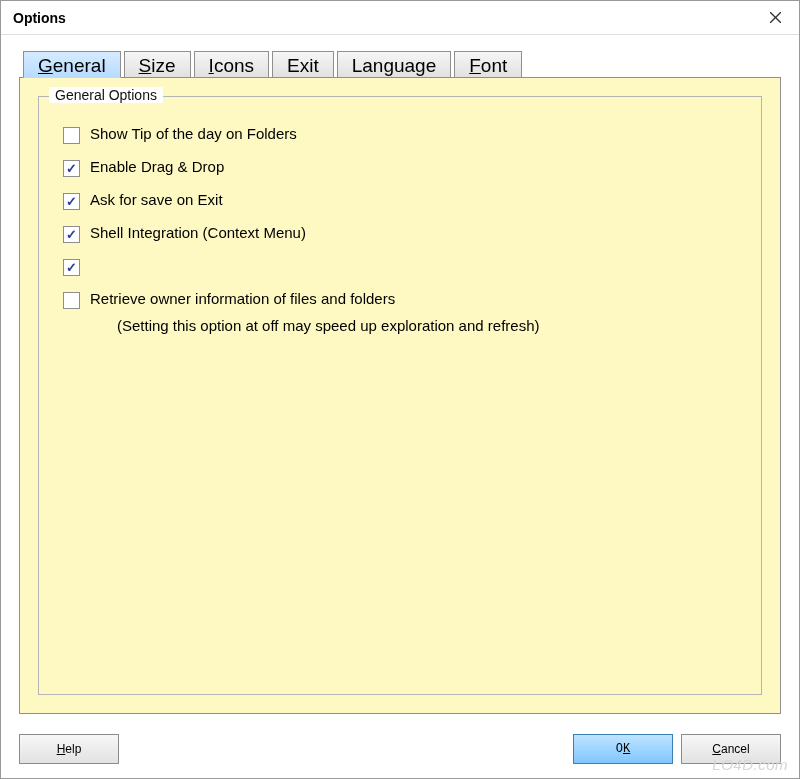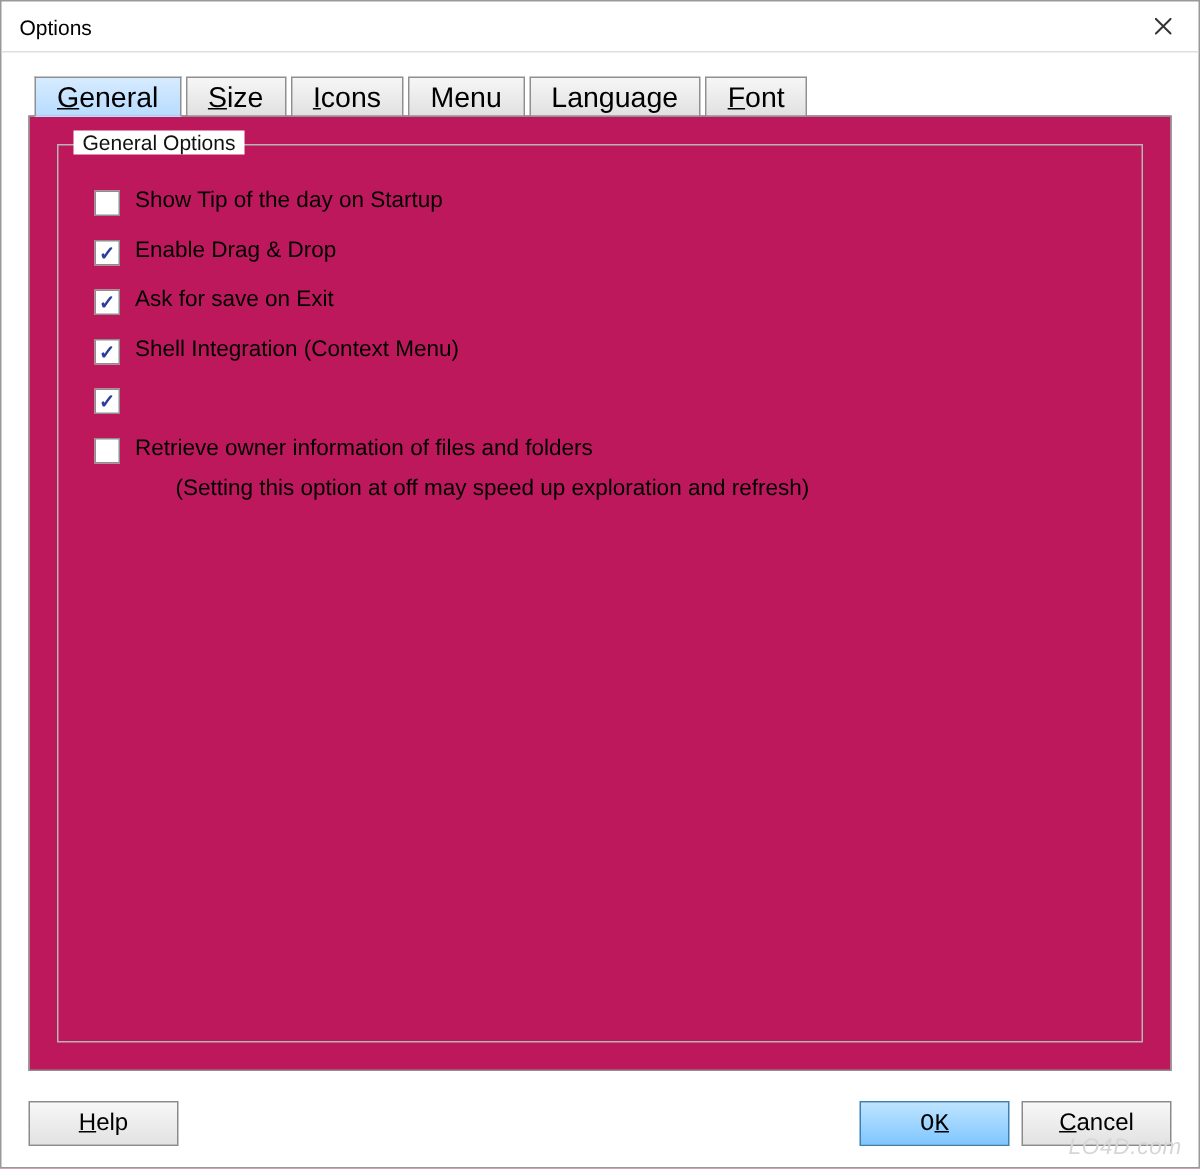--- a/index.html
+++ b/index.html
@@ -21,20 +21,21 @@
     display: flex;
     flex-direction: column;
   }
   .titlebar {
     height: 34px;
     display: flex;
     align-items: center;
     justify-content: space-between;
     padding: 0 4px 0 12px;
     border-bottom: 1px solid #dfdfdf;
+    font-weight: bold;
   }
   .title {
     font-size: 14px;
     color: #000;
   }
   .close-btn {
     width: 40px;
     height: 28px;
     display: flex;
     align-items: center;
@@ -70,21 +71,21 @@
     border-bottom: 1px solid #b8dcff;
   }
   .tab .ul { text-decoration: underline; }
   .tabpage {
     border: 1px solid #8f8f8f;
     flex: 1;
     margin-top: -1px;
     padding: 18px 18px 18px 18px;
     position: relative;
     z-index: 1;
-    background: #be185d;
+    background: #fef9c3;
   }
   .fieldset {
     border: 1px solid #b5b5b5;
     padding: 18px 18px 18px 24px;
     height: 100%;
     position: relative;
   }
   .legend {
     position: absolute;
     top: -10px;
@@ -130,21 +131,21 @@
     align-items: center;
     padding: 10px 18px 14px 18px;
     gap: 8px;
   }
   .spacer { flex: 1; }
   .btn {
     min-width: 100px;
     height: 30px;
     border: 1px solid #8b8b8b;
     background: linear-gradient(#f7f7f7, #e2e2e2);
-    font-size: 16px;
+    font-size: 12px;
     display: flex;
     align-items: center;
     justify-content: center;
     cursor: pointer;
   }
   .btn.primary {
     background: linear-gradient(#bfe4ff, #7fc6ff);
     border: 1px solid #3c7fb1;
     font-family: Liberation Mono, monospace;
   }
@@ -173,31 +174,31 @@
           <line x1="10" y1="0" x2="0" y2="10" stroke="#333" stroke-width="1.2"></line>
         </svg>
     </div>
   </div>
 
   <div class="content">
     <div class="tabs" id="tabs">
         <div class="tab active"><span></span><span class="ul">G</span><span>eneral</span></div>
         <div class="tab"><span></span><span class="ul">S</span><span>ize</span></div>
         <div class="tab"><span></span><span class="ul">I</span><span>cons</span></div>
-        <div class="tab"><span>Menu</span><span></span></div>
+        <div class="tab"><span>Exit</span><span></span></div>
         <div class="tab"><span>Language</span><span></span></div>
         <div class="tab"><span></span><span class="ul">F</span><span>ont</span></div>
       </div>
     <div class="tabpage">
       <div class="fieldset">
         <span class="legend">General Options</span>
         <div id="opts">
             <div class="opt">
               <div class="cb"></div>
-              <span class="opt-label"><span>Sh</span><span class="ul">o</span><span>w Tip of the day on Startup</span></span>
+              <span class="opt-label"><span>Sh</span><span class="ul">o</span><span>w Tip of the day on Folders</span></span>
             </div>
             <div class="opt">
               <div class="cb checked"></div>
               <span class="opt-label"><span>Enable </span><span class="ul">D</span><span>rag &amp; Drop</span></span>
             </div>
             <div class="opt">
               <div class="cb checked"></div>
               <span class="opt-label"><span></span><span class="ul">A</span><span>sk for save on Exit</span></span>
             </div>
             <div class="opt">

